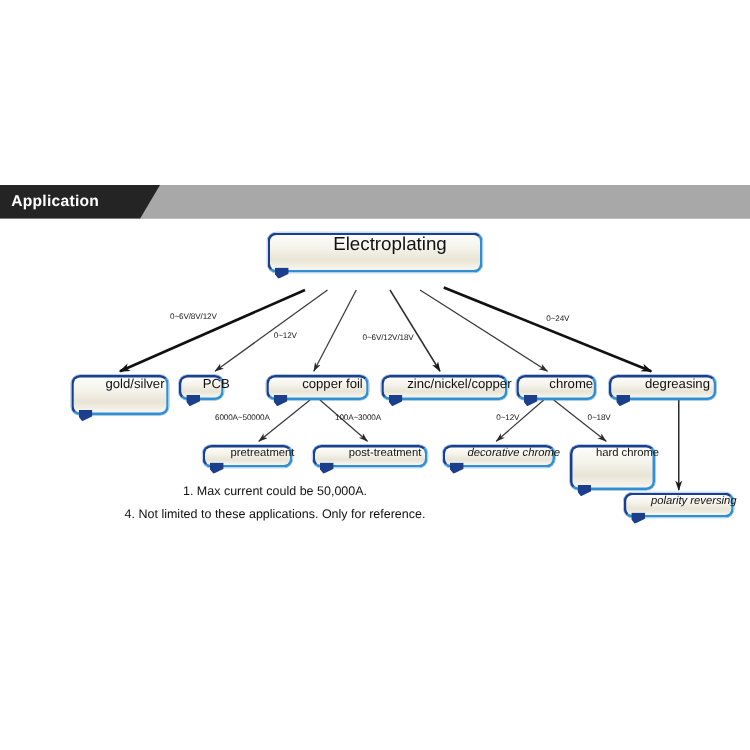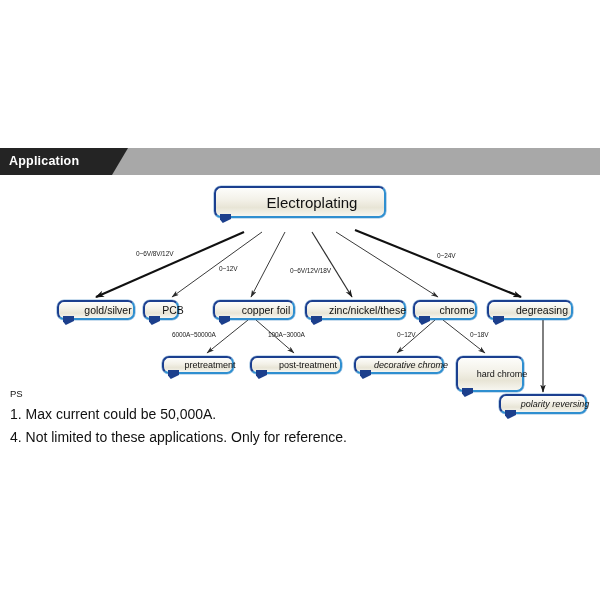--- a/index.html
+++ b/index.html
@@ -70,21 +70,21 @@
   .node {
     position: absolute;
     box-sizing: border-box;
     border-radius: 7px;
     border-style: solid;
     border-width: 2px;
     border-color: #1b3f8f #2f8fd0 #2f8fd0 #1b3f8f;
     background:
       linear-gradient(180deg, #fdfdfb 0%, #f3f1e8 42%, #e8e5d6 70%, #f7f6f0 100%);
     display: flex;
-    align-items: center;
+    align-items: flex-start;
     justify-content: center;
     color: #111111;
     white-space: nowrap;
     box-shadow: 0 0 0 0.6px rgba(40,120,190,0.5);
     padding-left: 24px;
   }
   
   .node::before {
     content: "";
     position: absolute;
@@ -151,23 +151,24 @@
     left: 10px;
     top: 388px;
     width: 420px;
   }
   #notes .note-head {
     font-size: 9.5px;
     color: #111111;
     margin-bottom: 7px;
   }
   #notes .note-line {
-    font-size: 14px;
+    font-size: 10px;
     color: #111111;
     margin-bottom: 7px;
+    text-align: center;
   }
 </style>
 </head>
 <body>
 
 <div id="stage">
 
   <div id="banner">
     <div id="banner-gray"></div>
     <div id="banner-dark"></div>
@@ -208,37 +209,37 @@
     <path d="M443,320 L485,353" stroke="#3a3a3a" stroke-width="1" fill="none" marker-end="url(#ah-thin)"></path>
 
     <path d="M543,320 L543,392" stroke="#2a2a2a" stroke-width="1.2" fill="none" marker-end="url(#ah-mid)"></path>
   </svg>
 
   <div class="node root" style="left:214px; top:186px; width:172px; height:32px;">
     <span class="node-label">Electroplating</span>
     <span class="tail"></span>
   </div>
 
-  <div class="node lvl2" style="left:57px; top:300px; width:78px; height:20px;">
+  <div class="node lvl2" style="left:57px; top:300px; width:78px; height:32px;">
     <span class="node-label">gold/silver</span>
     <span class="tail"></span>
   </div>
 
   <div class="node lvl2" style="left:143px; top:300px; width:36px; height:20px;">
     <span class="node-label">PCB</span>
     <span class="tail"></span>
   </div>
 
   <div class="node lvl2" style="left:213px; top:300px; width:82px; height:20px;">
     <span class="node-label">copper foil</span>
     <span class="tail"></span>
   </div>
 
   <div class="node lvl2" style="left:305px; top:300px; width:101px; height:20px;">
-    <span class="node-label">zinc/nickel/these</span>
+    <span class="node-label">zinc/nickel/copper</span>
     <span class="tail"></span>
   </div>
 
   <div class="node lvl2" style="left:413px; top:300px; width:64px; height:20px;">
     <span class="node-label">chrome</span>
     <span class="tail"></span>
   </div>
 
   <div class="node lvl2" style="left:487px; top:300px; width:86px; height:20px;">
     <span class="node-label">degreasing</span>
@@ -274,18 +275,17 @@
   <div class="edge-label" style="left:219px; top:265px;">0~12V</div>
   <div class="edge-label" style="left:290px; top:267px;">0~6V/12V/18V</div>
   <div class="edge-label" style="left:437px; top:252px;">0~24V</div>
 
   <div class="edge-label" style="left:172px; top:331px;">6000A~50000A</div>
   <div class="edge-label" style="left:268px; top:331px;">100A~3000A</div>
   <div class="edge-label" style="left:397px; top:331px;">0~12V</div>
   <div class="edge-label" style="left:470px; top:331px;">0~18V</div>
 
   <div id="notes">
-    <div class="note-head">PS</div>
     <div class="note-line">1. Max current could be 50,000A.</div>
     <div class="note-line">4. Not limited to these applications. Only for reference.</div>
   </div>
 
 </div>
 
 </body></html>

